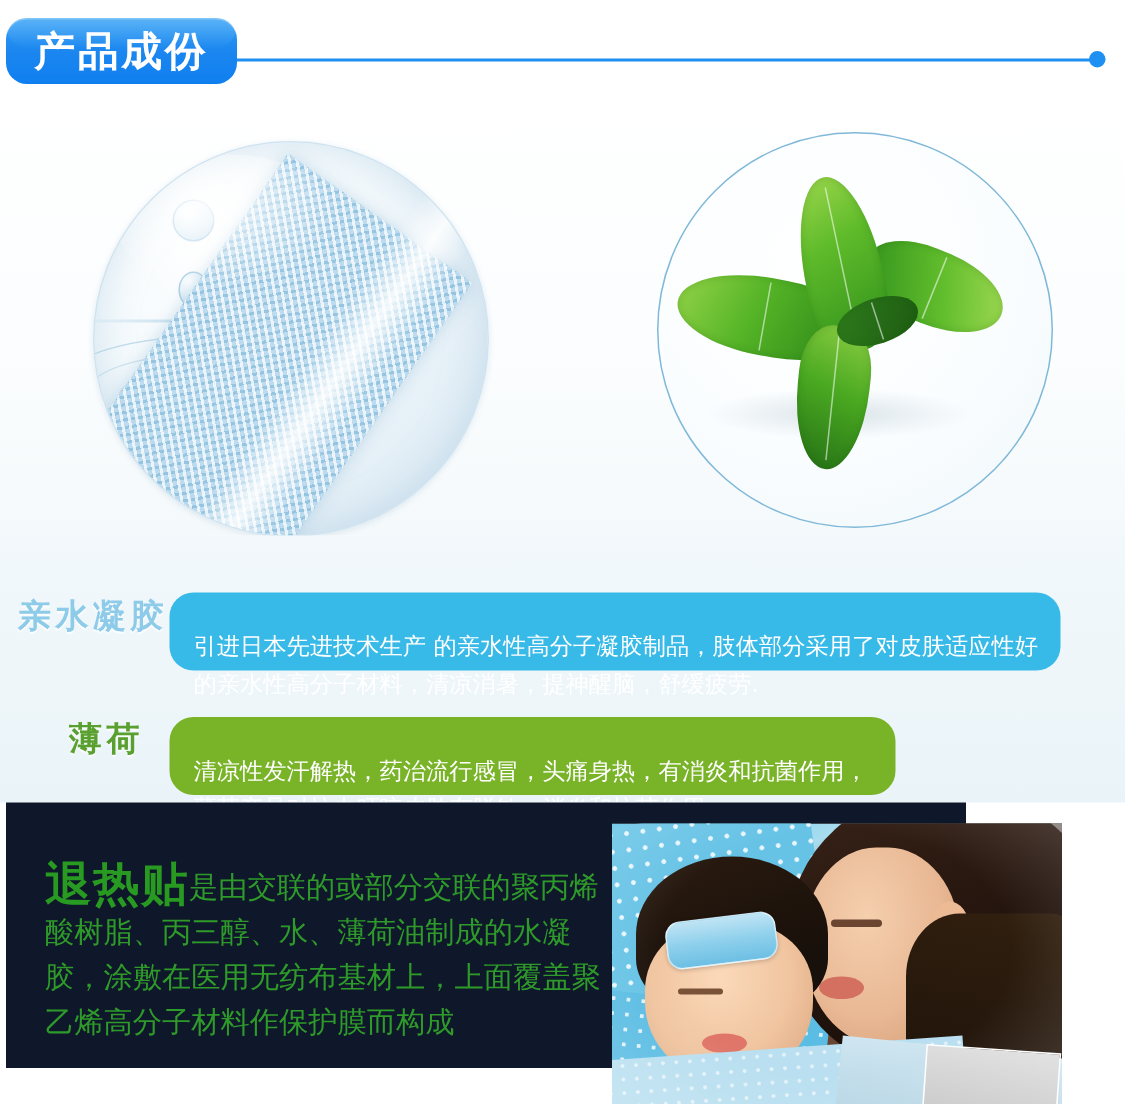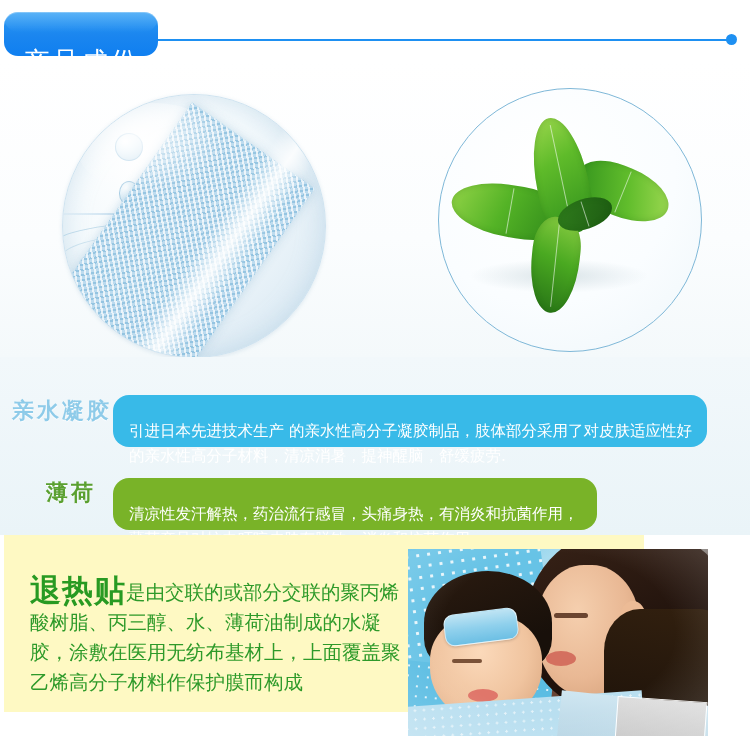--- a/index.html
+++ b/index.html
@@ -30,24 +30,23 @@
     box-shadow:inset 0 1px 0 rgba(255,255,255,.25);
   }
   .header-badge::after{
     content:"";position:absolute;left:0;top:0;width:100%;height:46%;
     border-radius:14px 14px 40px 40px;
     background:linear-gradient(180deg,rgba(255,255,255,.22),rgba(255,255,255,0));
   }
   .header-badge-text{
     position:absolute;left:0;top:0;width:154px;height:44px;
     display:flex;align-items:center;justify-content:center;
-    color:#ffffff;font-size:27px;font-weight:normal;letter-spacing:2px;
+    color:#ffffff;font-size:27px;font-weight:bold;letter-spacing:2px;
     z-index:2;
     font-family:"DejaVu Sans","Liberation Sans",sans-serif;
-    margin-top:28px;
   }
 
   
   .hero{position:absolute;left:0;top:62px;width:750px;height:295px;
     background:linear-gradient(180deg,#ffffff 0%,#fbfdfe 60%,#f4f9fb 100%);}
 
   .circle{position:absolute;border-radius:50%;overflow:hidden;}
 
   
   .circle-gel{
@@ -134,21 +133,21 @@
     position:absolute;left:113px;border-radius:16px;color:#ffffff;
     font-size:15.5px;line-height:25px;padding:24px 14px 8px 16px;box-sizing:border-box;
     font-family:"DejaVu Sans","Liberation Sans",sans-serif;
     margin-top:14px;
   }
   .bubble-gel{top:6px;width:594px;height:52px;background:#38bae8;}
   .bubble-mint{top:4px;width:484px;height:52px;background:#79b328;}
 
   
   .bottom{position:absolute;left:4px;top:535px;width:640px;height:177px;
-    background:#fef9c3;}
+    background:#0f172a;}
   .bottom-text{
     position:absolute;left:26px;top:40px;width:372px;
     color:#2e9a2a;font-size:19.5px;line-height:30px;
     font-family:"DejaVu Sans","Liberation Sans",sans-serif;
   }
   .bottom-text .lead{font-size:31px;font-weight:bold;letter-spacing:1px;color:#289a22;
     vertical-align:-2px;}
 
   
   .photo{

